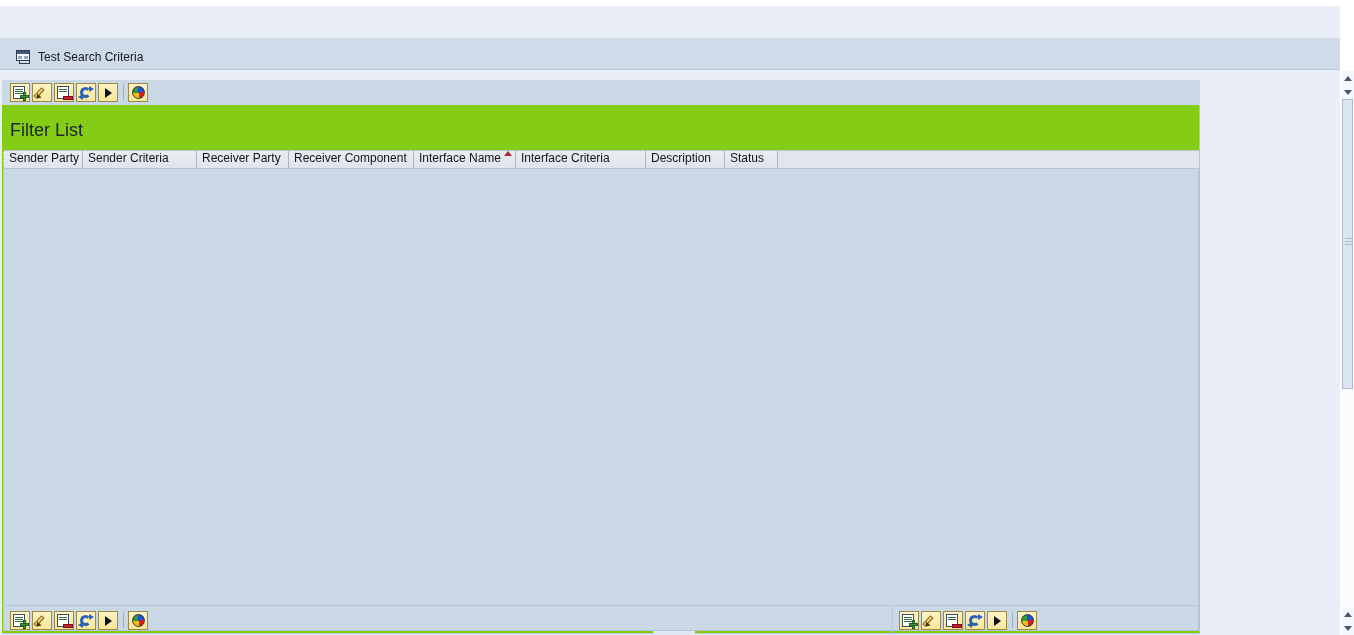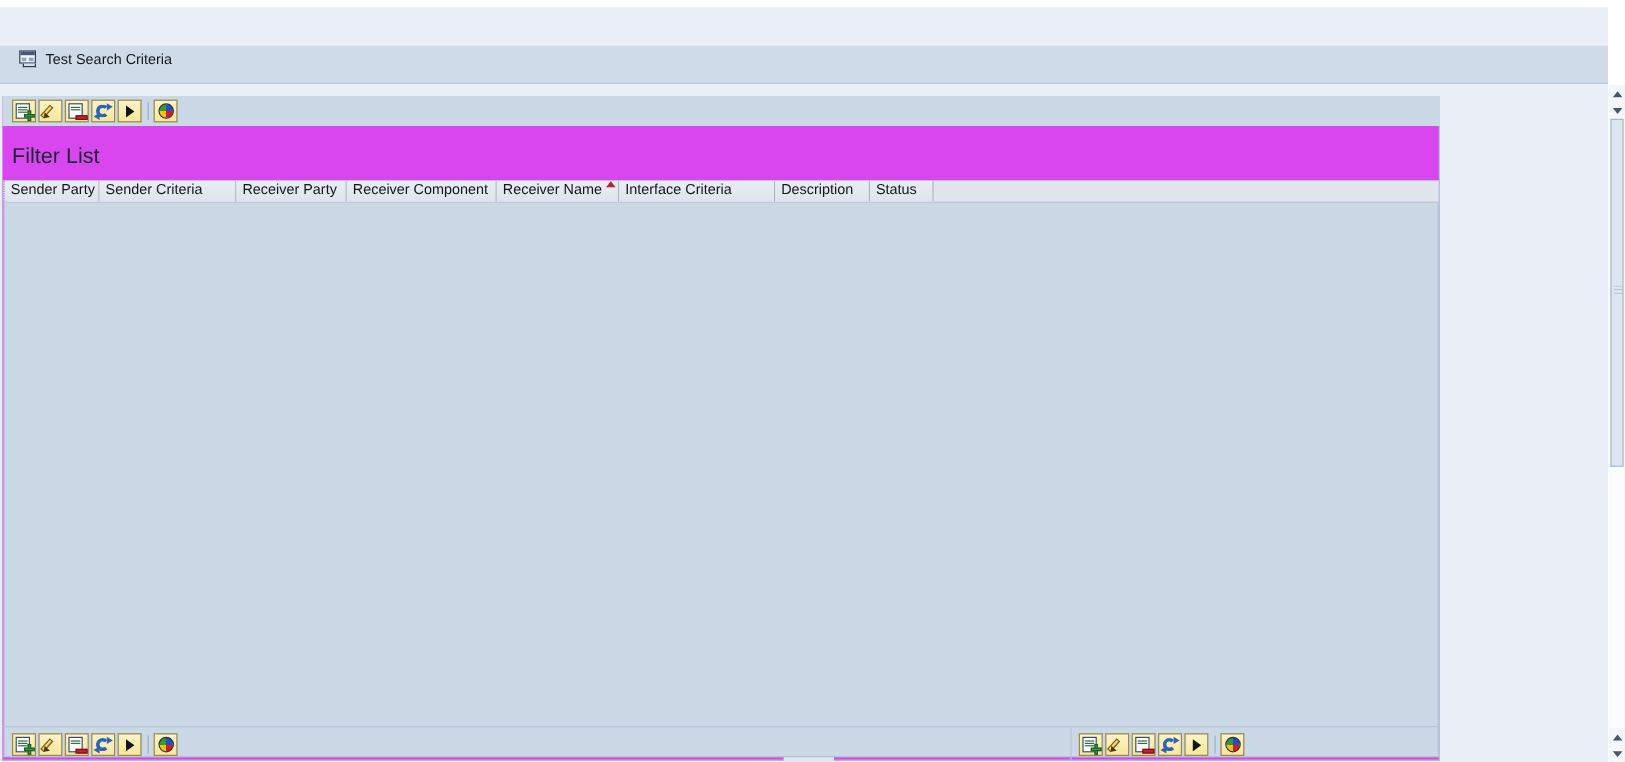--- a/index.html
+++ b/index.html
@@ -57,21 +57,21 @@
     background: #cfdbe9;
     border-bottom: 1px solid #b6c6d9;
     box-sizing: border-box;
   }
   #test-search-criteria-button {
     position: absolute;
     left: 13px;
     top: 4px;
     height: 22px;
     display: flex;
-    align-items: flex-start;
+    align-items: flex-end;
     gap: 6px;
     padding: 0 3px;
     cursor: pointer;
     user-select: none;
   }
   #test-search-criteria-button .btn-label {
     font-size: 12px;
     color: #14181d;
     white-space: nowrap;
   }
@@ -152,21 +152,21 @@
     background: #eaeff7;
   }
 
   
   #filter-panel {
     position: absolute;
     left: 2px;
     top: 9px;
     width: 1198px;
     height: 554px;
-    background: #d946ef;
+    background: #84cc16;
     border: 1px solid #b4c5d8;
     border-top: none;
     border-left: none;
     box-sizing: border-box;
   }
 
   
   #panel-toolbar {
     position: absolute;
     left: 0; top: 0;
@@ -610,21 +610,21 @@
           <div class="th" style="width:114px">
             <span>Sender Criteria</span>
           </div>
           <div class="th" style="width:92px">
             <span>Receiver Party</span>
           </div>
           <div class="th" style="width:125px">
             <span>Receiver Component</span>
           </div>
           <div class="th" style="width:102px">
-            <span>Receiver Name</span>
+            <span>Interface Name</span>
             <span class="sort-asc-icon"></span>
           </div>
           <div class="th" style="width:130px">
             <span>Interface Criteria</span>
           </div>
           <div class="th" style="width:79px">
             <span>Description</span>
           </div>
           <div class="th" style="width:53px">
             <span>Status</span>

